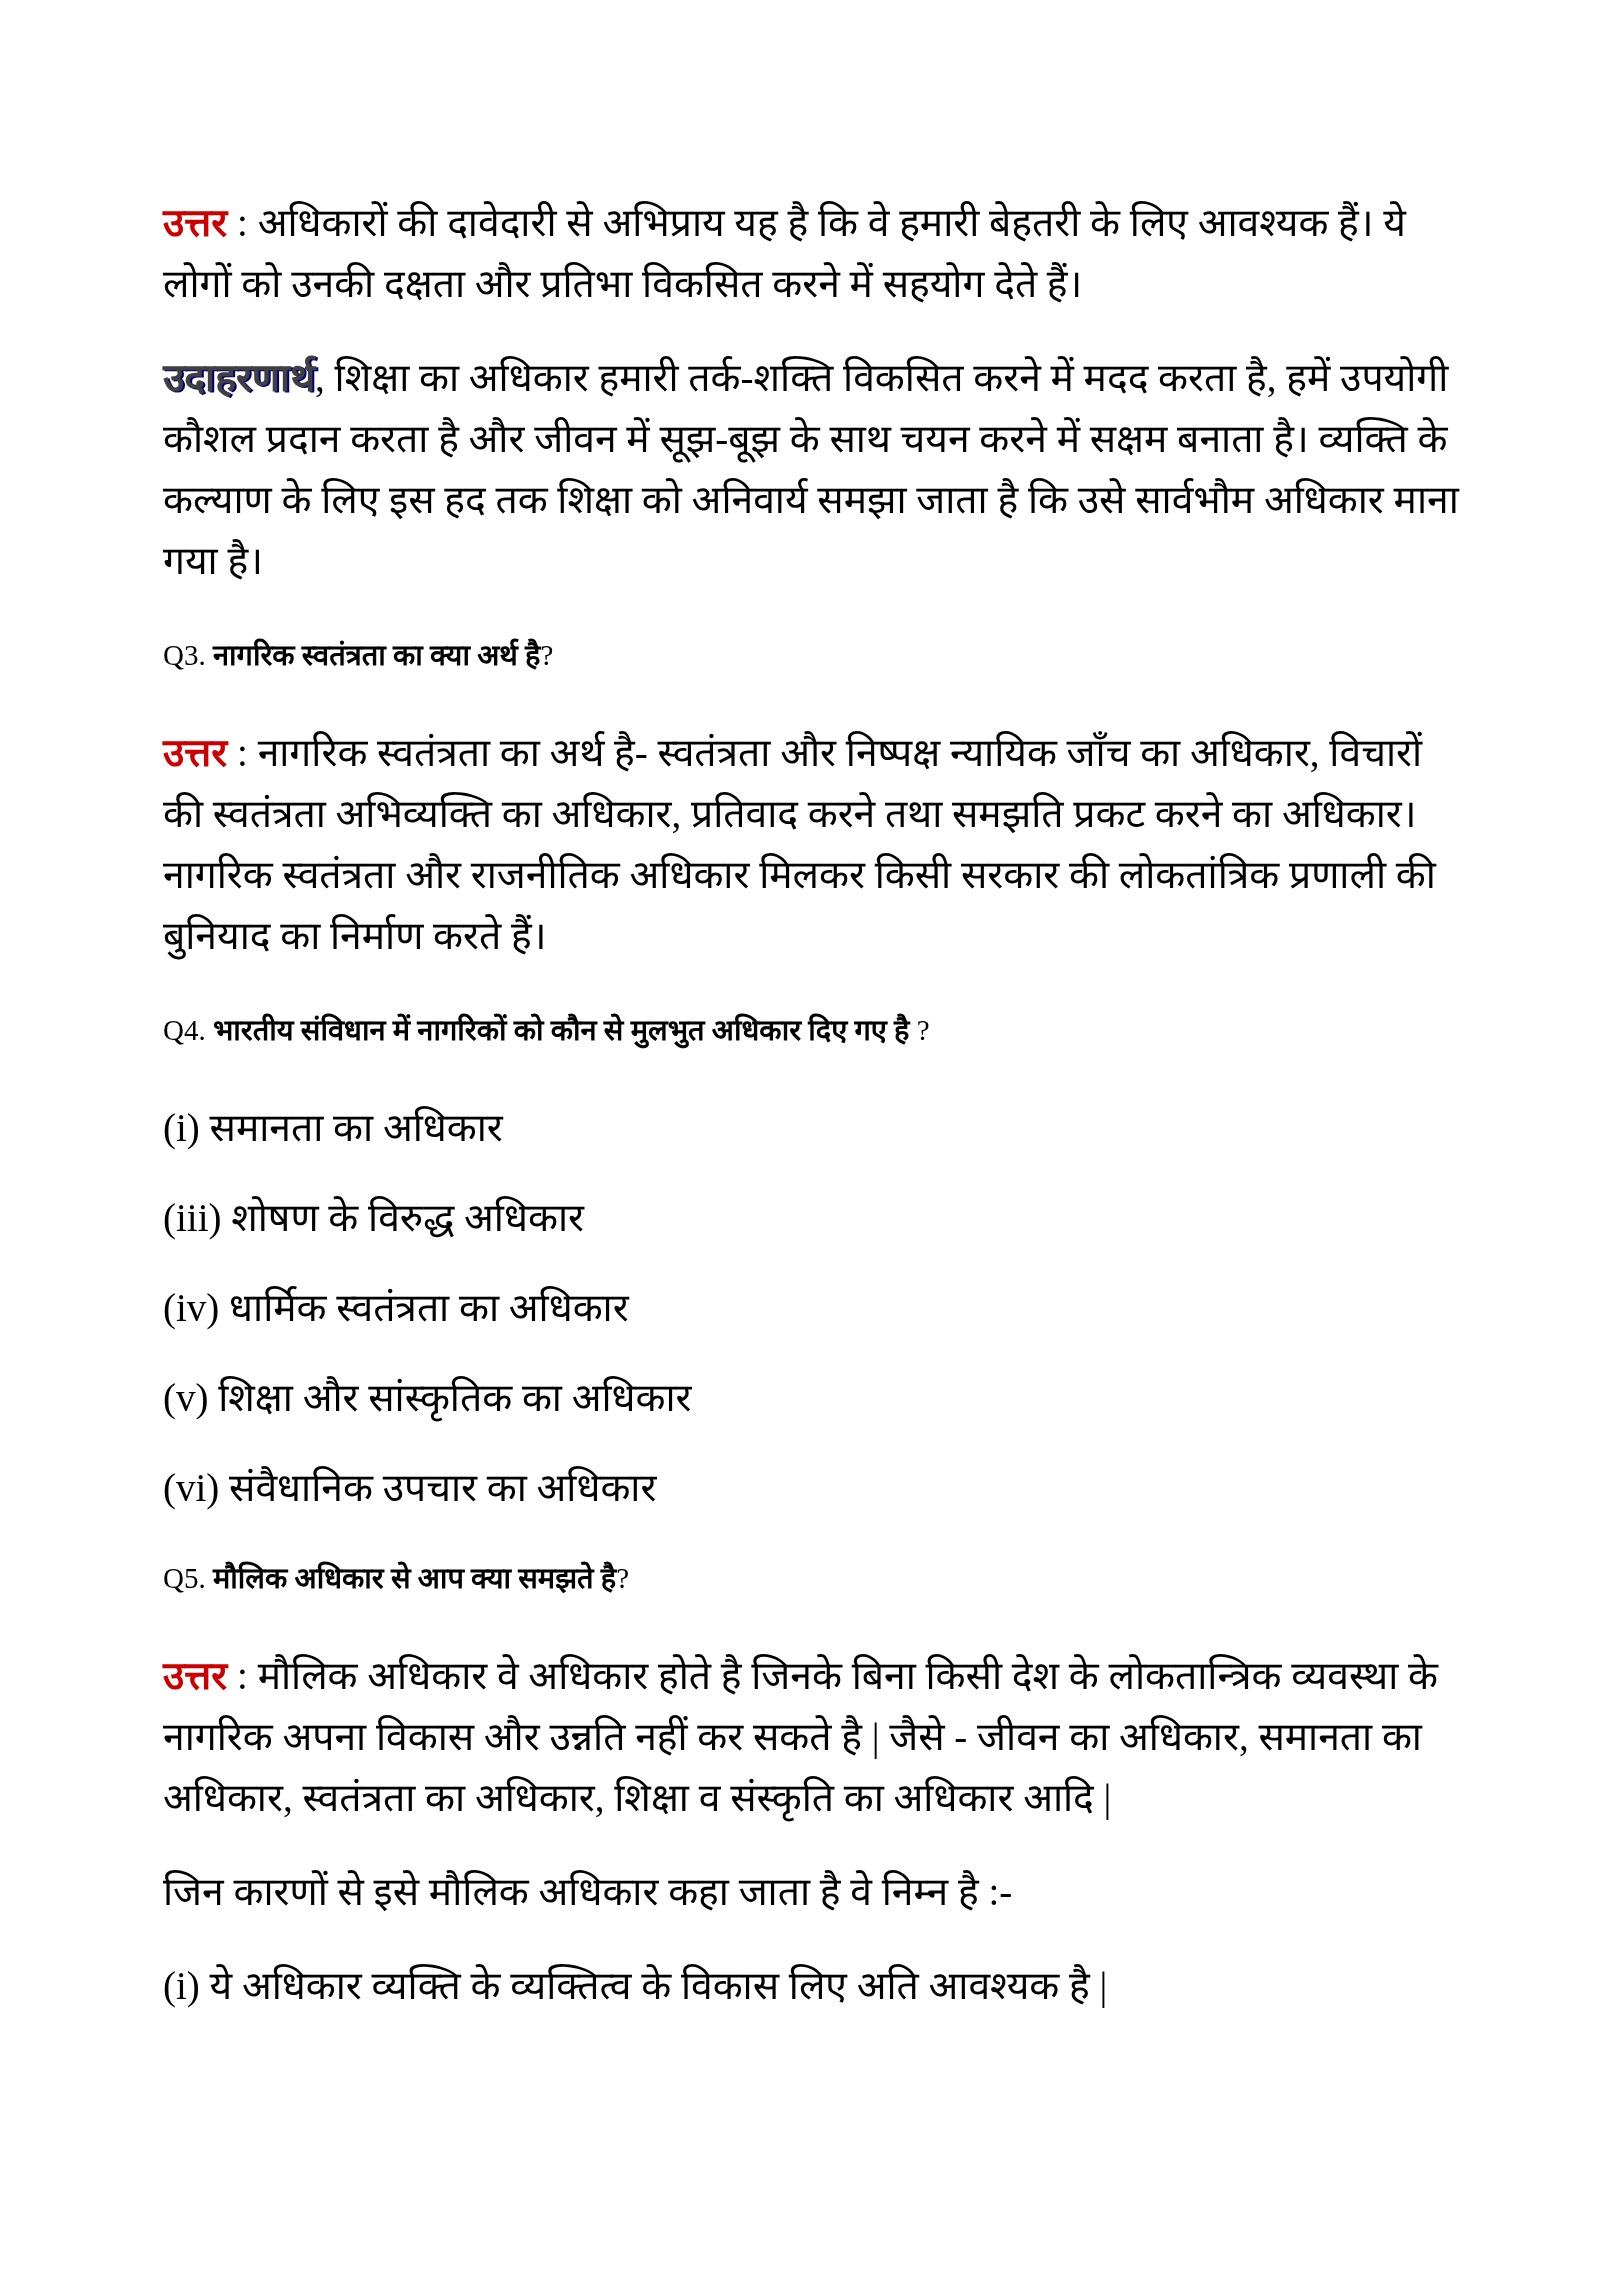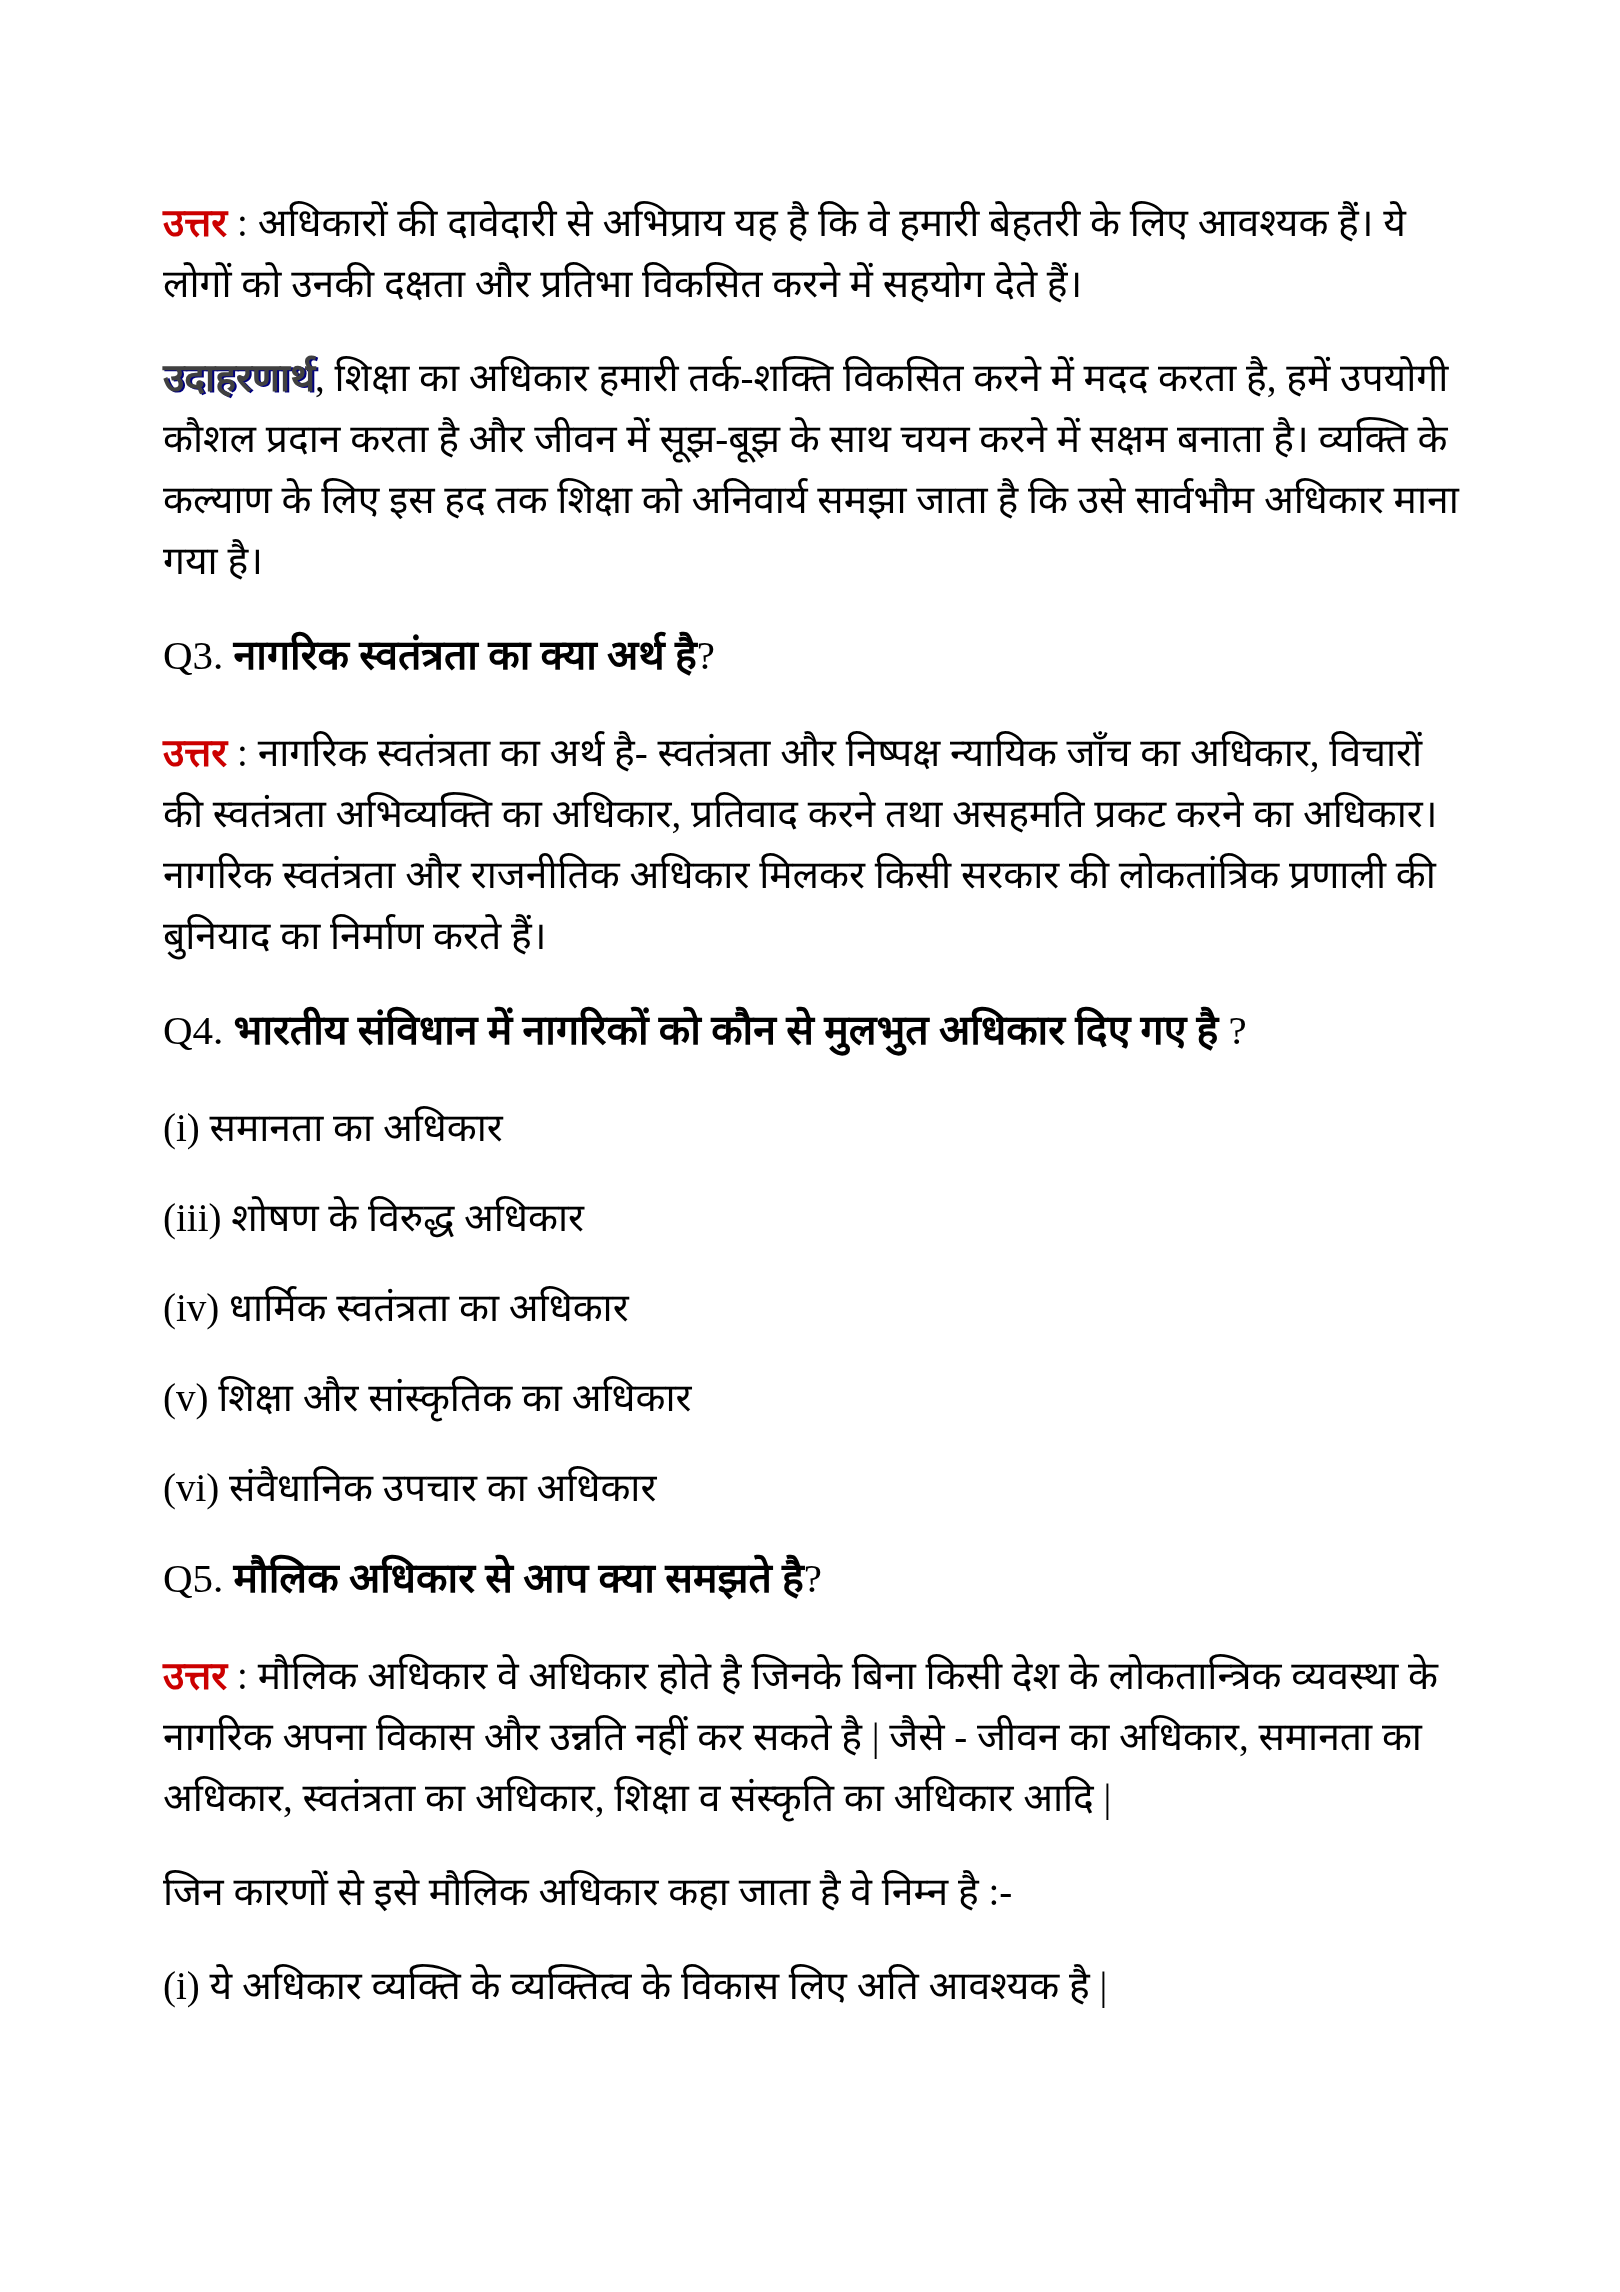--- a/index.html
+++ b/index.html
@@ -22,21 +22,21 @@
     color: #000000;
   }
   .para {
     margin: 0 0 33px 0;
     text-align: left;
   }
   .list-item {
     margin: 0 0 29px 0;
   }
   .question {
-    font-size: 41px;
+    font-size: 29px;
     line-height: 63px;
     font-weight: bold;
     margin: 23.5px 0 35px 0;
   }
   .q-num {
     font-weight: normal;
   }
   .q-mark {
     font-weight: normal;
   }
@@ -58,21 +58,21 @@
 
 <div class="page">
 
   <p class="para"><span class="label-red">उत्तर</span><span class="sep"> : </span><span class="body-text">अधिकारों की दावेदारी से अभिप्राय यह है कि वे हमारी बेहतरी के लिए आवश्यक हैं। ये लोगों को उनकी दक्षता और प्रतिभा विकसित करने में सहयोग देते हैं।</span></p>
 
   <p class="para"><span class="label-blue">उदाहरणार्थ</span><span class="sep">, </span><span class="body-text">शिक्षा का अधिकार हमारी तर्क-शक्ति विकसित करने में मदद करता है, हमें उपयोगी कौशल प्रदान करता है और जीवन में सूझ-बूझ के साथ चयन करने में सक्षम बनाता है। व्यक्ति के कल्याण के लिए इस हद तक शिक्षा को अनिवार्य समझा जाता है कि उसे सार्वभौम अधिकार माना गया है।</span></p>
 
   <h2 class="question"><span class="q-num">Q3.</span>
     <span>नागरिक स्वतंत्रता का क्या अर्थ है</span><span class="q-mark">?</span></h2>
 
-  <p class="para"><span class="label-red">उत्तर</span><span class="sep"> : </span><span class="body-text">नागरिक स्वतंत्रता का अर्थ है- स्वतंत्रता और निष्पक्ष न्यायिक जाँच का अधिकार, विचारों की स्वतंत्रता अभिव्यक्ति का अधिकार, प्रतिवाद करने तथा असहमति प्रकट करने का अधिकार। नागरिक स्वतंत्रता और राजनीतिक अधिकार मिलकर किसी सरकार की लोकतांत्रिक प्रणाली की बुनियाद का निर्माण करते हैं।</span></p>
+  <p class="para"><span class="label-red">उत्तर</span><span class="sep"> : </span><span class="body-text">नागरिक स्वतंत्रता का अर्थ है- स्वतंत्रता और निष्पक्ष न्यायिक जाँच का अधिकार, विचारों की स्वतंत्रता अभिव्यक्ति का अधिकार, प्रतिवाद करने तथा समझति प्रकट करने का अधिकार। नागरिक स्वतंत्रता और राजनीतिक अधिकार मिलकर किसी सरकार की लोकतांत्रिक प्रणाली की बुनियाद का निर्माण करते हैं।</span></p>
 
   <h2 class="question"><span class="q-num">Q4.</span>
     <span>भारतीय संविधान में नागरिकों को कौन से मुलभुत अधिकार दिए गए है</span><span class="q-mark"> ?</span></h2>
 
 
   <p class="para list-item">(i) समानता का अधिकार</p>
   <p class="para list-item">(iii) शोषण के विरुद्ध अधिकार</p>
   <p class="para list-item">(iv) धार्मिक स्वतंत्रता का अधिकार</p>
   <p class="para list-item">(v) शिक्षा और सांस्कृतिक का अधिकार</p>
   <p class="para list-item">(vi) संवैधानिक उपचार का अधिकार</p>

